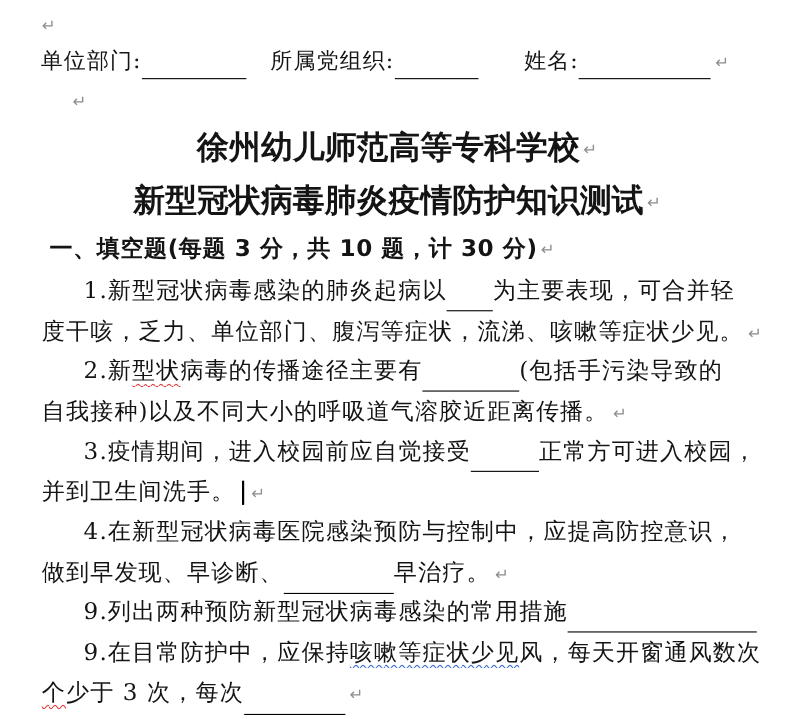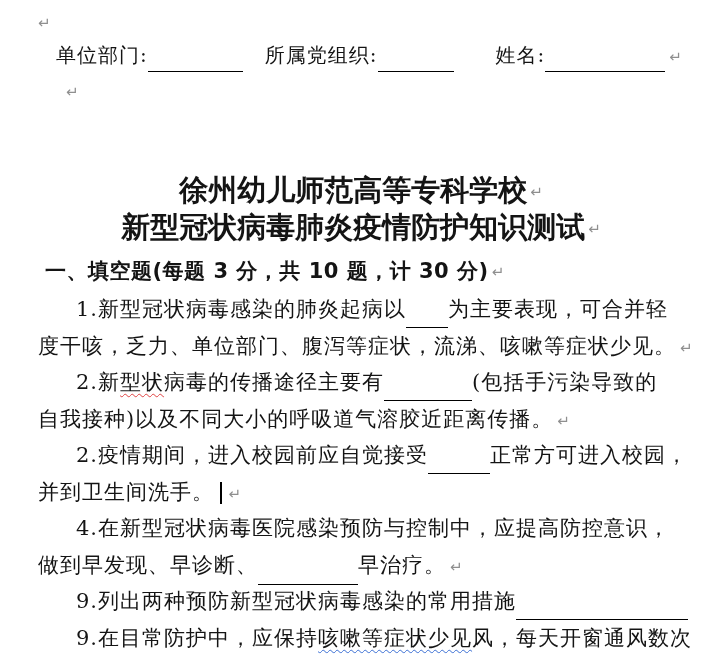--- a/index.html
+++ b/index.html
@@ -9,32 +9,32 @@
     position:relative;overflow:hidden;
   }
   .pilcrow{
     color:#8f8f8f;
     font-family:"DejaVu Sans","Liberation Sans",sans-serif;
     font-size:15px;font-weight:normal;
   }
   .p-top{padding:8px 0 0 38px;height:30px;line-height:30px;}
   .p-indent{padding-left:66px;height:40px;line-height:40px;}
   .fields-line{
-    padding-left:56px;height:34px;line-height:34px;font-size:20px;white-space:nowrap;
+    padding-left:37px;height:34px;line-height:34px;font-size:20px;white-space:nowrap;
   }
   .field{display:inline-block;}
   .field-label{letter-spacing:1px;}
   .blank{
     display:inline-block;border-bottom:1px solid #000;
     height:1.05em;vertical-align:bottom;
   }
   .doc-title{
     text-align:center;font-weight:bold;margin:0;
   }
-  .title-1{font-size:29px;height:46px;line-height:66px;margin-top:45px;}
+  .title-1{font-size:29px;height:46px;line-height:45px;}
   .title-2{font-size:29px;height:48px;line-height:48px;}
   .section-heading{
     font-family:"DejaVu Sans","Liberation Sans",sans-serif;
     font-weight:bold;font-size:21px;height:40px;line-height:40px;
     padding-left:45px;letter-spacing:0.5px;white-space:nowrap;
   }
   .line{
     height:36.5px;line-height:36.5px;font-size:21px;letter-spacing:1px;
     padding-left:38px;padding-right:42px;white-space:nowrap;
   }
@@ -73,21 +73,21 @@
 
   <h2 class="doc-title title-2"><span>新型冠状病毒肺炎疫情防护知识测试</span><span class="pilcrow title-pilcrow">↵</span></h2>
 
   <div class="section-heading"><span>一、填空题(每题 3 分，共 10 题，计 30 分)</span><span class="pilcrow title-pilcrow">↵</span></div>
 
   <div id="question-lines">
       <div class="line indent"><span>1.新型冠状病毒感染的肺炎起病以</span><span class="blank" style="width: 42px;"></span><span>为主要表现，可合并轻</span></div>
       <div class="line"><span>度干咳，乏力、单位部门、腹泻等症状，流涕、咳嗽等症状少见。</span><span class="pilcrow">↵</span></div>
       <div class="line indent"><span>2.新</span><span class="wavy-red">型状</span><span>病毒的传播途径主要有</span><span class="blank" style="width: 88px;"></span><span>(包括手污染导致的</span></div>
       <div class="line"><span>自我接种)以及不同大小的呼吸道气溶胶近距离传播。</span><span class="pilcrow">↵</span></div>
-      <div class="line indent"><span>2.疫情期间，进入校园前应自觉接受</span><span class="blank" style="width: 62px;"></span><span>正常方可进入校园，</span></div>
+      <div class="line indent"><span>3.疫情期间，进入校园前应自觉接受</span><span class="blank" style="width: 62px;"></span><span>正常方可进入校园，</span></div>
       <div class="line"><span>并到卫生间洗手。</span><span class="caret"></span><span class="pilcrow">↵</span></div>
       <div class="line indent"><span>4.在新型冠状病毒医院感染预防与控制中，应提高防控意识，</span></div>
       <div class="line"><span>做到早发现、早诊断、</span><span class="blank" style="width: 100px;"></span><span>早治疗。</span><span class="pilcrow">↵</span></div>
       <div class="line indent"><span>9.列出两种预防新型冠状病毒感染的常用措施</span><span class="blank" style="width: 172px;"></span></div>
       <div class="line indent"><span>9.在目常防护中，应保持</span><span class="wavy-blue">咳嗽等症状少见</span><span>风，每天开窗通风数次</span></div>
       <div class="line"><span class="wavy-red">个</span><span>少于 3 次，每次</span><span class="blank" style="width: 92px;"></span><span class="pilcrow">↵</span></div>
     </div>
 
 </div>
 

